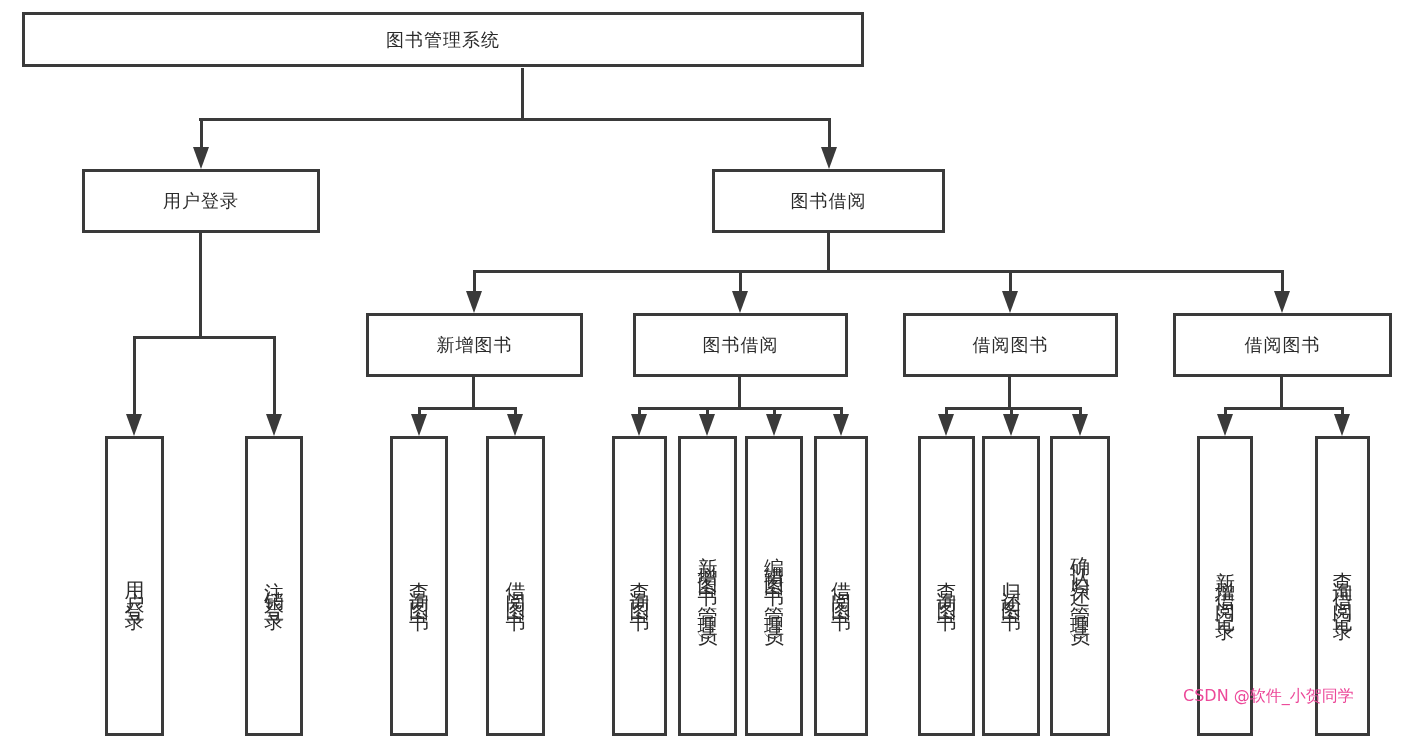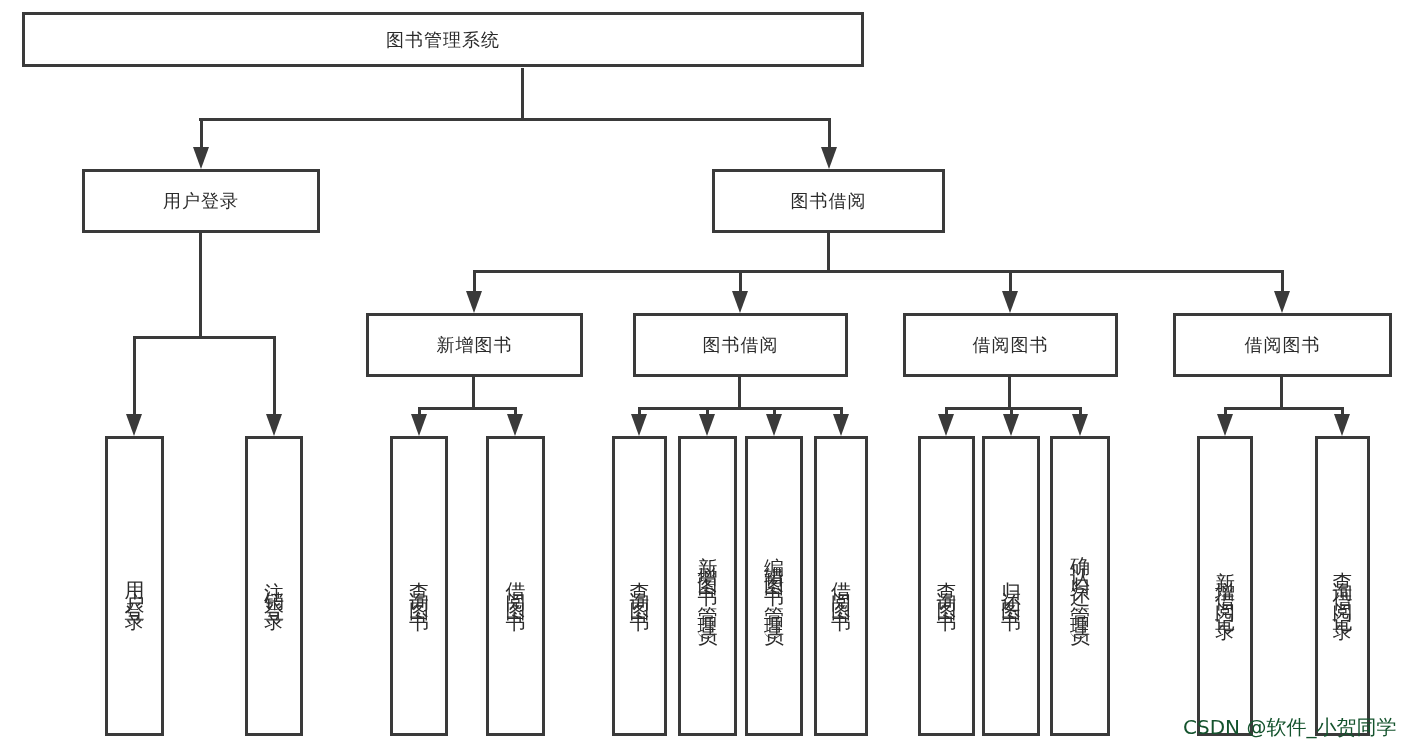--- a/index.html
+++ b/index.html
@@ -54,23 +54,23 @@
     position:absolute;
     left:0;bottom:0;
     width:0;height:0;
     border-left:8px solid transparent;
     border-right:8px solid transparent;
     border-top:22px solid var(--line);
   }
   .watermark{
     position:absolute;
     left:1183px;
-    top:714px;
-    font-size:20px;
-    color:#14532d;
+    top:686px;
+    font-size:16px;
+    color:#ec4899;
     white-space:nowrap;
     z-index:10;
   }
 </style>
 </head>
 <body>
 
 <div class="stage">
 
   <div class="node root" style="left:22px;top:12px;width:842px;height:55px">

